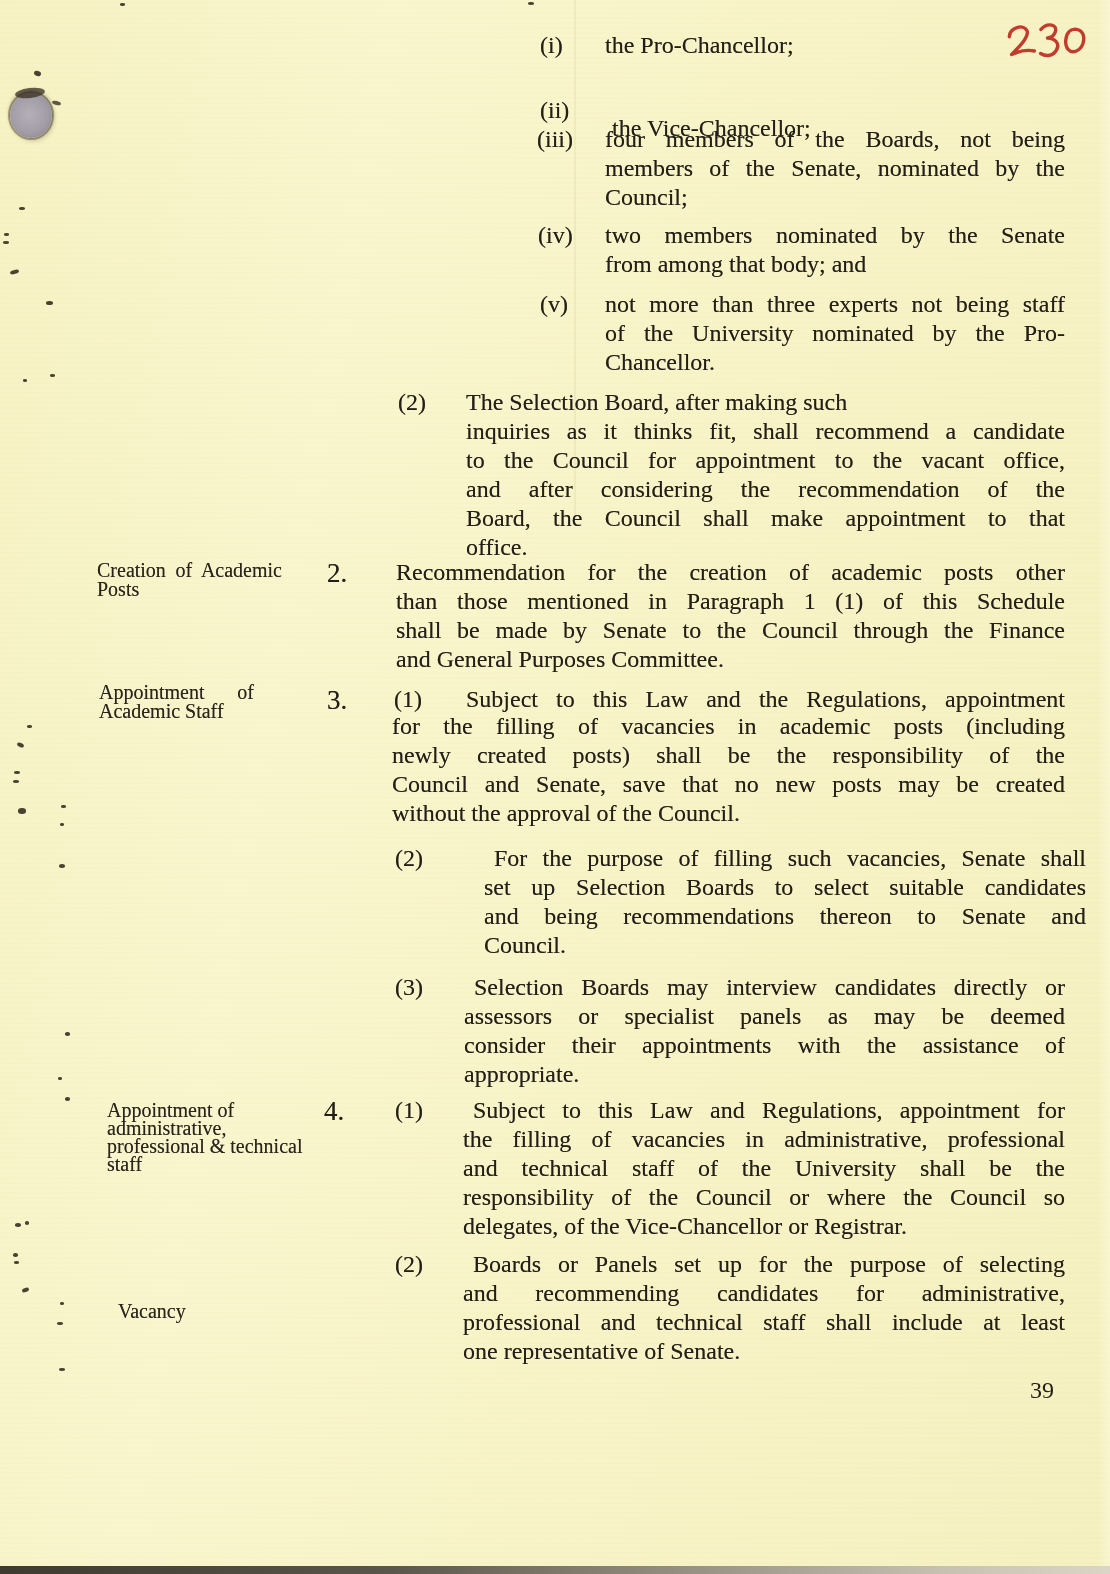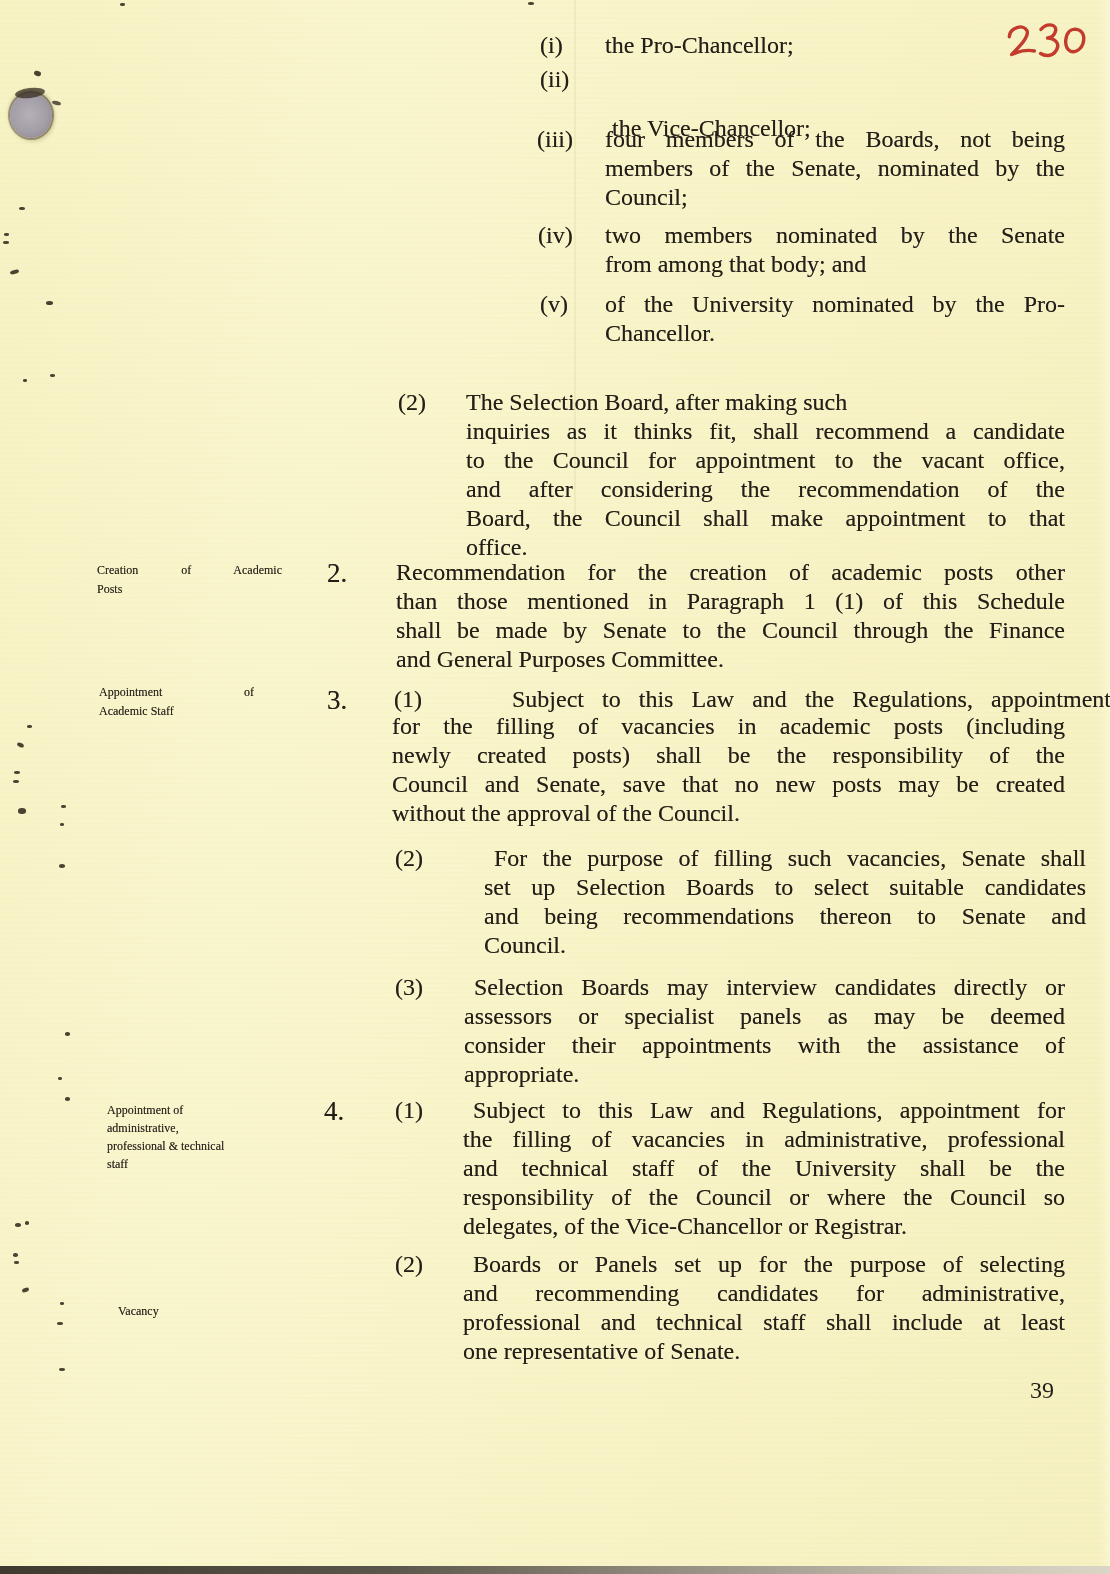--- a/index.html
+++ b/index.html
@@ -11,22 +11,22 @@
       repeating-linear-gradient(0deg, rgba(225,214,150,.05) 0 2px, rgba(255,255,244,.04) 2px 5px),
       linear-gradient(100deg,#f6f2c2 0%,#f9f6cd 28%,#f8f4c7 55%,#f5f0bf 100%);
   }
   .abs{position:absolute;}
   .body-text{font-size:24px;line-height:29px;color:#221e18;text-shadow:0 0 .4px rgba(40,32,22,.55);}
   .tline{text-align:justify;text-align-last:justify;}
   .tline.last{text-align-last:left;}
   .nojust .tline{text-align-last:left;}
   .first-indent .tline.first{text-indent:10px;}
   .plain-line{text-align:left;}
-  .just-line{text-align:justify;text-align-last:justify;margin-left:46px;}
-  .margin-note{font-size:12px;line-height:19px;color:#29241d;text-shadow:0 0 .4px rgba(40,32,22,.5);}
+  .just-line{text-align:justify;text-align-last:justify;}
+  .margin-note{font-size:20px;line-height:19px;color:#29241d;text-shadow:0 0 .4px rgba(40,32,22,.5);}
   .margin-note.tight{line-height:18px;}
   .sec-num{font-size:27px;line-height:29px;text-shadow:0 0 .5px rgba(40,32,22,.6);}
   .page-num{font-size:24px;line-height:29px;text-align:right;}
   .stamp{transform:rotate(-4deg);}
   .hole{
     position:absolute;left:10px;top:93px;width:42px;height:45px;border-radius:50%;
     background:radial-gradient(circle at 46% 48%, #b5afb8 0%, #a39da7 55%, #8f8993 85%, #7e7882 100%);
     box-shadow:0 0 0 2px rgba(70,58,42,.40), 0 -2px 4px rgba(45,35,22,.55), 2px 3px 4px rgba(120,110,70,.35);
   }
   .hole::before{
@@ -98,40 +98,41 @@
     </svg>
     
   </div>
 
   <div>
     <div class="abs body-text" style="left:540px;top:31px;">(i)</div>
     <div class="abs body-text" style="left:605px;top:31px;width:460px;">
         <div class="tline first last">the Pro-Chancellor;</div>
       </div>
 
-    <div class="abs body-text" style="left:540px;top:65px;">(ii)</div>
+    <div class="abs body-text" style="left:540px;top:96px;">(ii)</div>
     <div class="abs body-text" style="left:612px;top:82px;width:460px;margin-top:32px;">
         <div class="tline first last">the Vice-Chancellor;</div>
       </div>
 
     <div class="abs body-text" style="left:537px;top:125px;">(iii)</div>
     <div class="abs body-text" style="left:605px;top:125px;width:460px;">
         <div class="tline first">four members of the Boards, not being</div>
         <div class="tline">members of the Senate, nominated by the</div>
         <div class="tline last">Council;</div>
       </div>
 
     <div class="abs body-text" style="left:538px;top:221px;">(iv)</div>
     <div class="abs body-text" style="left:605px;top:221px;width:460px;">
         <div class="tline first">two members nominated by the Senate</div>
         <div class="tline last">from among that body; and</div>
       </div>
 
     <div class="abs body-text" style="left:540px;top:290px;">(v)</div>
     <div class="abs body-text" style="left:605px;top:290px;width:460px;">
+        <div class="tline first">not more than three experts not being staff</div>
         <div class="tline">of the University nominated by the Pro-</div>
         <div class="tline last">Chancellor.</div>
       </div>
   </div>
 
   <div>
     <div class="abs body-text" style="left:398px;top:388px;">(2)</div>
     <div class="abs body-text plain-line" style="left:466px;top:388px;width:599px;">The Selection Board, after making such</div>
     <div class="abs body-text" style="left:466px;top:417px;width:599px;">
         <div class="tline first">inquiries as it thinks fit, shall recommend a candidate</div>

